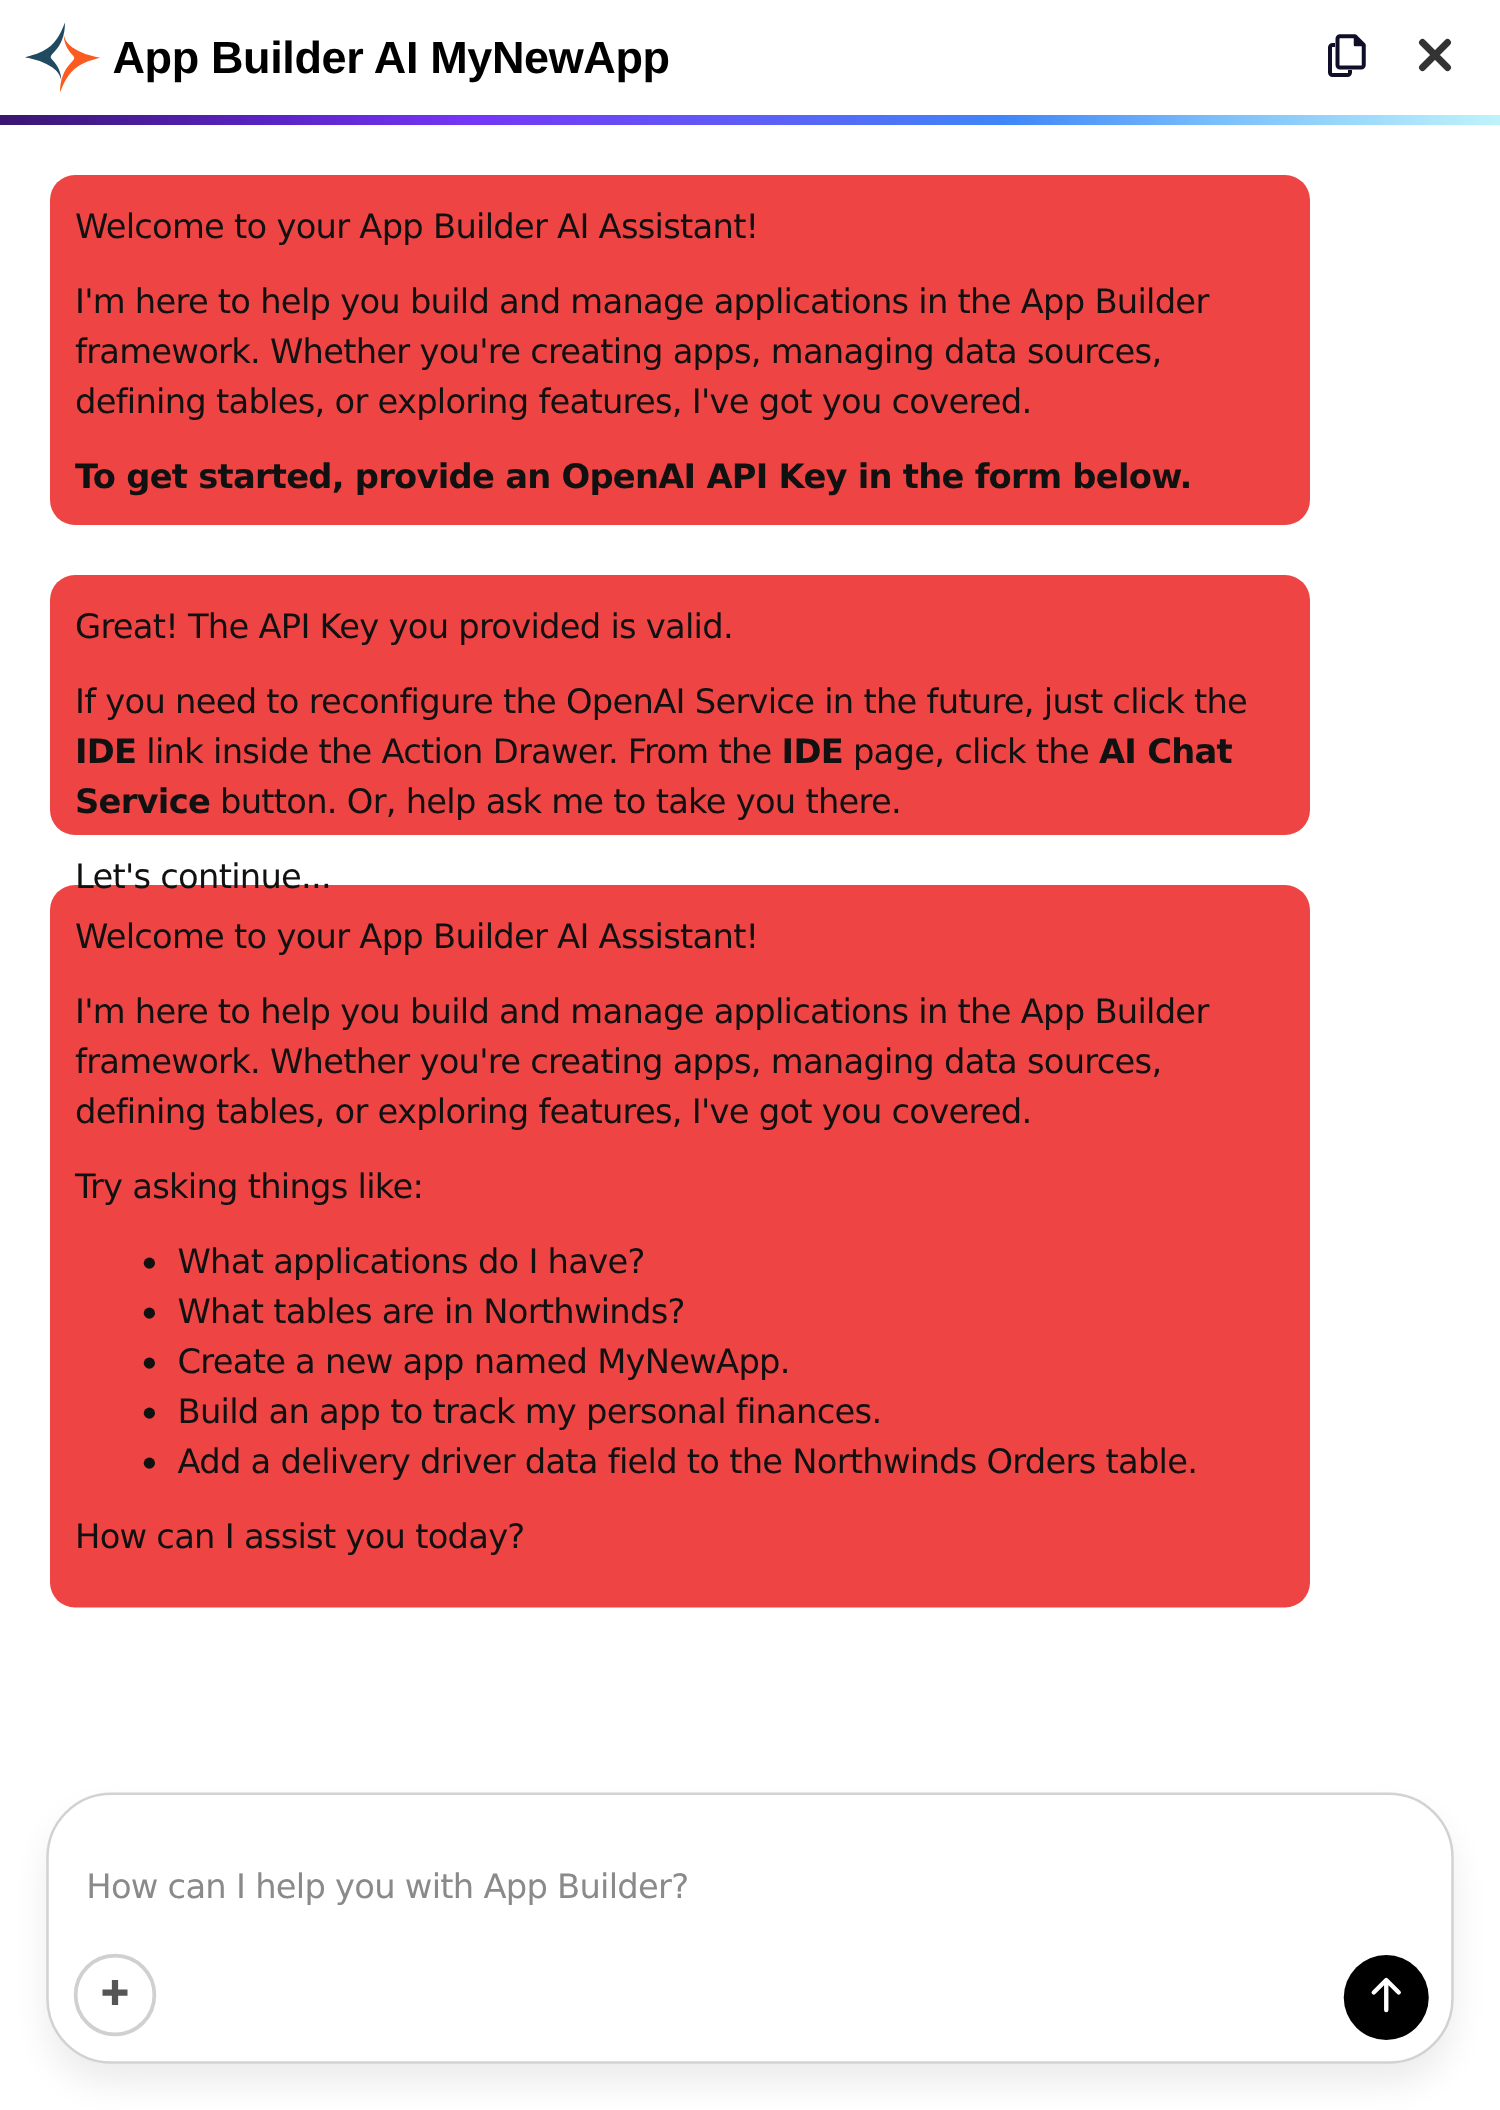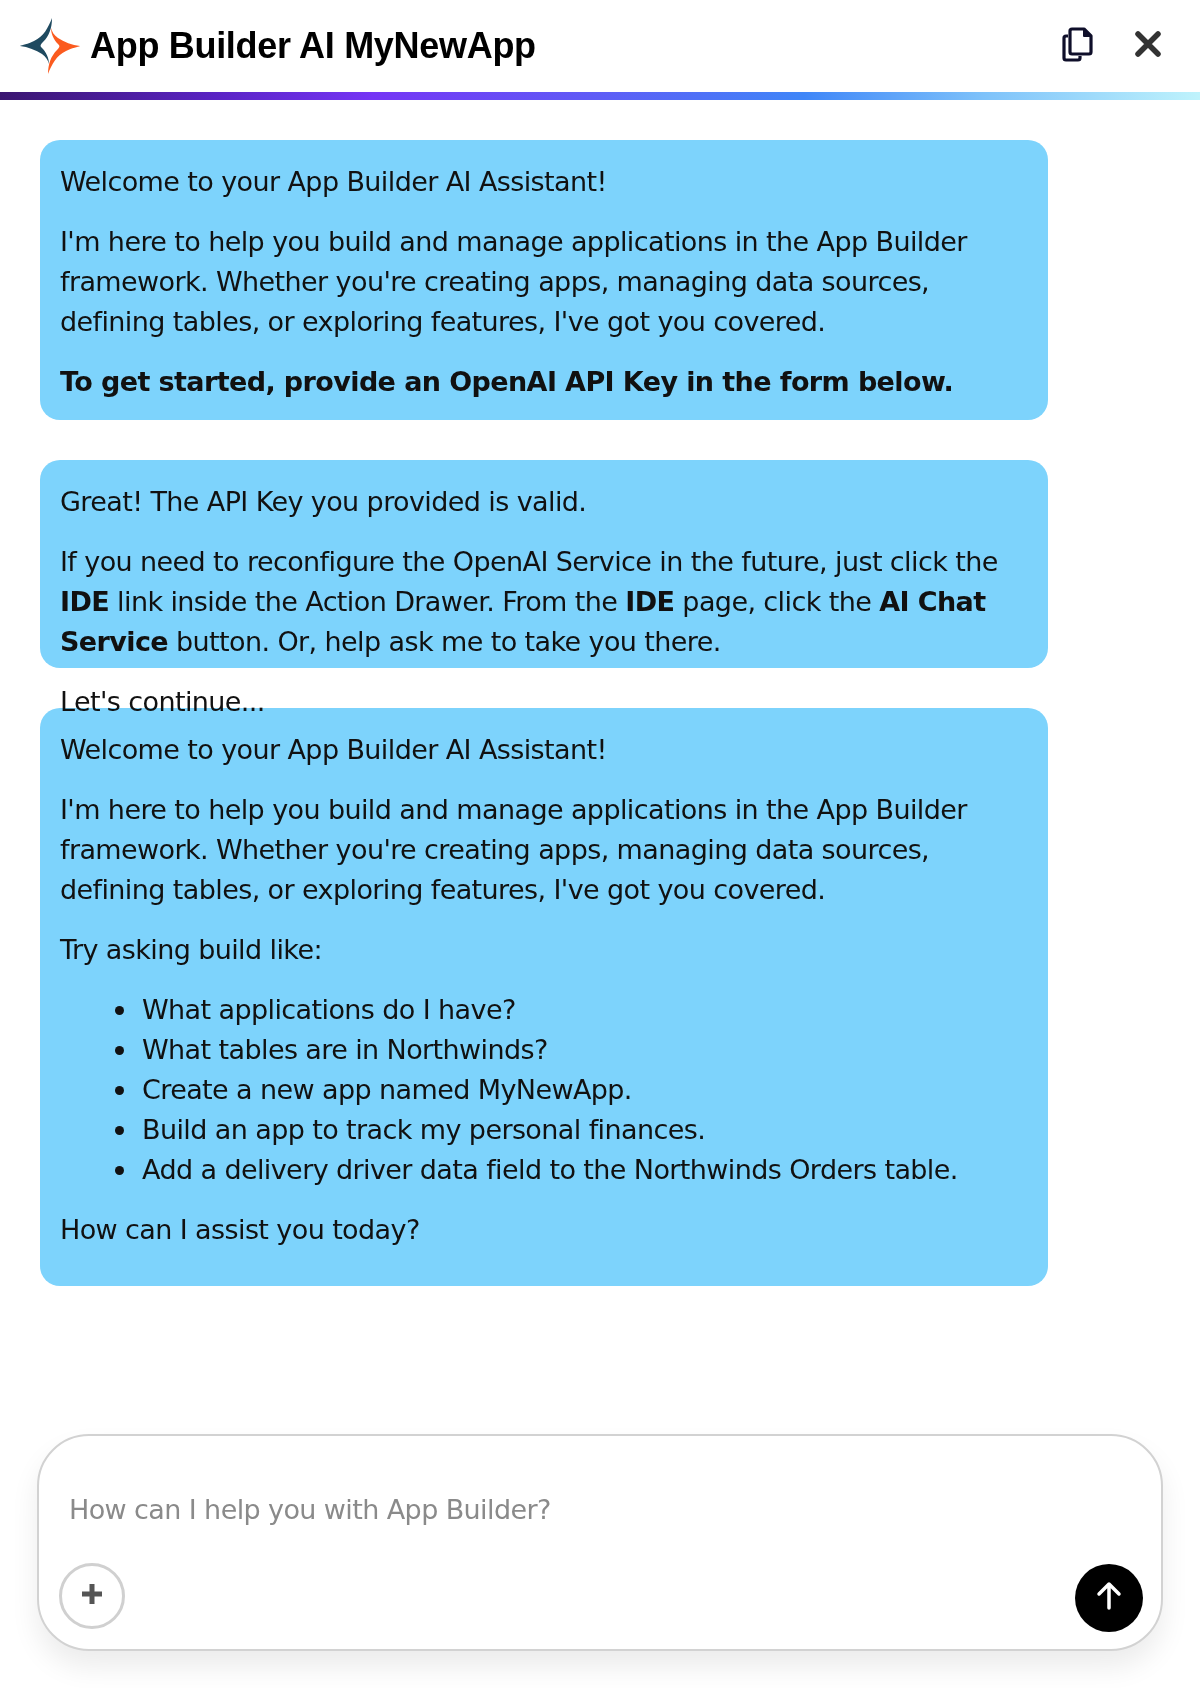--- a/index.html
+++ b/index.html
@@ -25,21 +25,21 @@
 
   .gradient-bar {
     position: absolute; left: 0; top: 92px; width: 1200px; height: 8px;
     background: linear-gradient(90deg, #3a1670 0%, #5a23c4 18%, #7535f5 31%, #5e5df6 50%, #3f86f8 67%, #7ec2fa 82%, #bff3fc 100%);
   }
 
   .chat {
     position: absolute; left: 40px; top: 140px; width: 1008px;
   }
   .bubble {
-    background: #7dd3fc; border-radius: 20px;
+    background: #ef4444; border-radius: 20px;
     padding: 22px 20px 22px 20px;
     font-size: 27px; line-height: 40px; color: #111;
     margin-bottom: 40px;
     font-family: "DejaVu Sans", sans-serif;
     letter-spacing: -0.6px;
   }
   .bubble p { margin: 0 0 20px 0; }
   .bubble p:last-child { margin-bottom: 0; }
   .bubble b { font-weight: 700; }
   .bubble ul { list-style: none; margin: 0 0 20px 0; padding-left: 82px; }
@@ -117,21 +117,21 @@
 
   <div class="bubble bubble-2">
     <p>Great! The API Key you provided is valid.</p>
     <p><span>If you need to reconfigure the OpenAI Service in the future, just click the </span><b>IDE</b><span> link inside the Action Drawer. From the </span><b>IDE</b><span> page, click the </span><b>AI Chat Service</b><span> button. Or, help ask me to take you there.</span></p>
     <p>Let's continue...</p>
   </div>
 
   <div class="bubble bubble-3">
     <p>Welcome to your App Builder AI Assistant!</p>
     <p>I'm here to help you build and manage applications in the App Builder framework. Whether you're creating apps, managing data sources, defining tables, or exploring features, I've got you covered.</p>
-    <p>Try asking build like:</p>
+    <p>Try asking things like:</p>
     <ul>
       <li>What applications do I have?</li>
       <li>What tables are in Northwinds?</li>
       <li>Create a new app named MyNewApp.</li>
       <li>Build an app to track my personal finances.</li>
       <li>Add a delivery driver data field to the Northwinds Orders table.</li>
     </ul>
     <p>How can I assist you today?</p>
   </div>
 </div>

